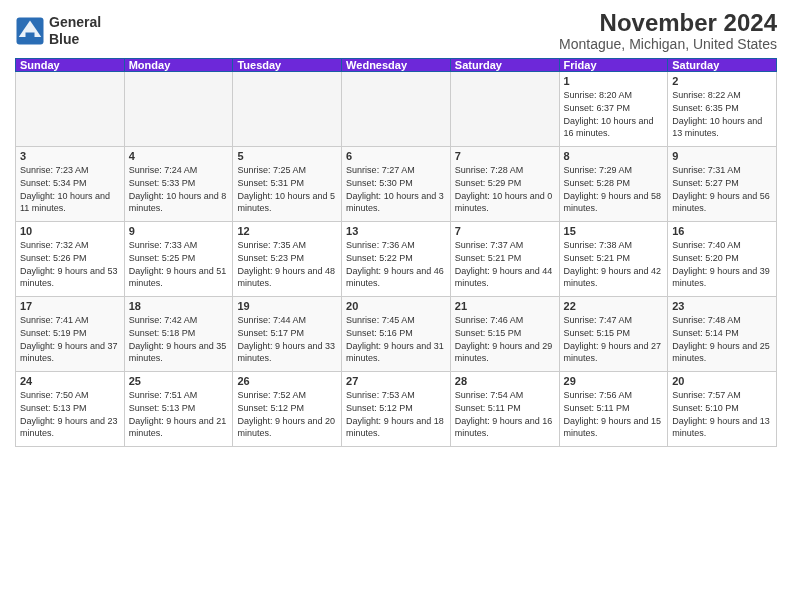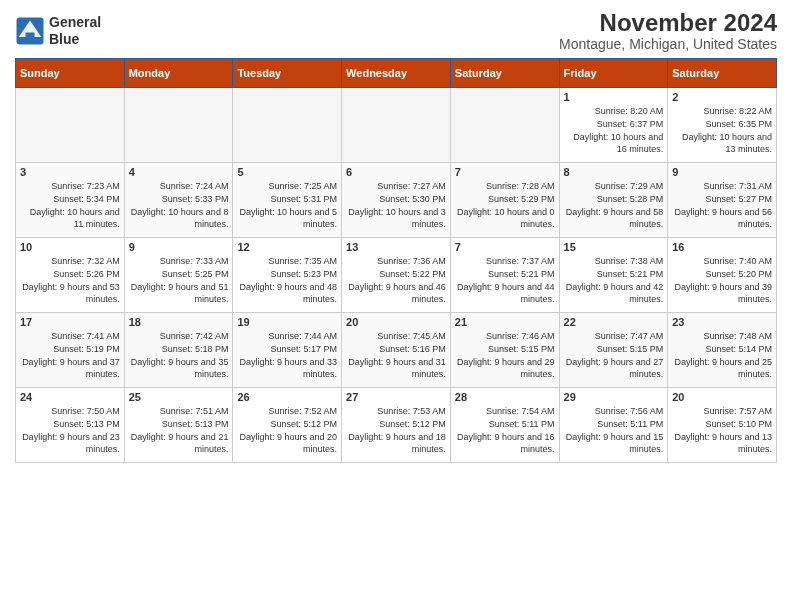--- a/index.html
+++ b/index.html
@@ -48,25 +48,25 @@
     .location {
       font-size: 14px;
       color: #555;
     }
     table {
       width: 100%;
       border-collapse: collapse;
       table-layout: fixed;
     }
     th {
-      background: #c2410c;
+      background: #6d28d9;
       color: #fff;
       font-size: 11px;
       font-weight: bold;
-      padding: 8px 4px;
+      padding: 0 4px;
       text-align: left;
       border: 1px solid #1a5da5;
     }
     td {
       border: 1px solid #ccc;
       vertical-align: top;
       padding: 3px 4px;
       font-size: 9.5px;
       color: #333;
       background: #fff;
@@ -81,21 +81,20 @@
     .day-num {
       font-weight: bold;
       font-size: 11px;
       display: block;
       margin-bottom: 2px;
     }
     .day-info {
       font-size: 9px;
       line-height: 1.4;
       color: #333;
-      text-align: right;
     }
   </style>
 </head>
 <body>
 
 <div class="container">
   <div class="header-row">
     <div class="logo">
       <svg class="logo-icon" viewBox="0 0 40 40">
         <rect x="2" y="2" width="36" height="36" rx="4" fill="#2a6db5"></rect>

